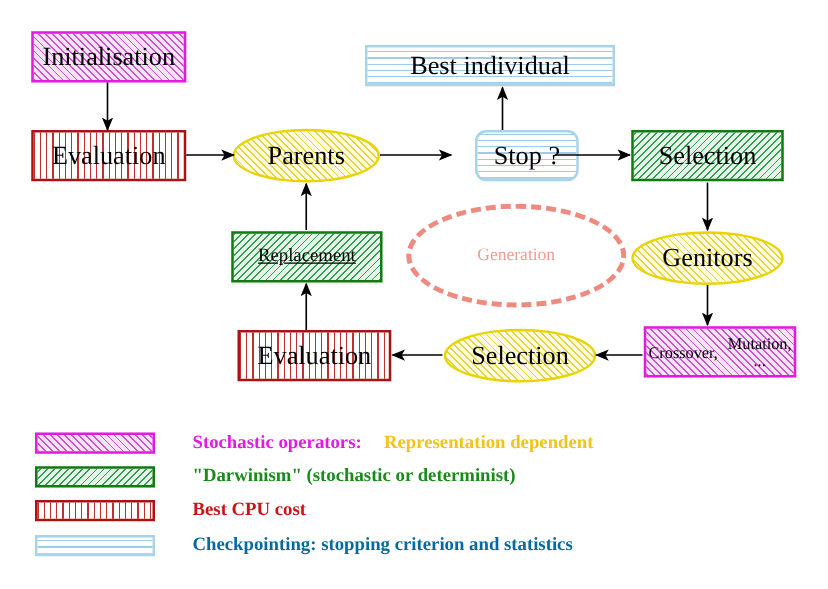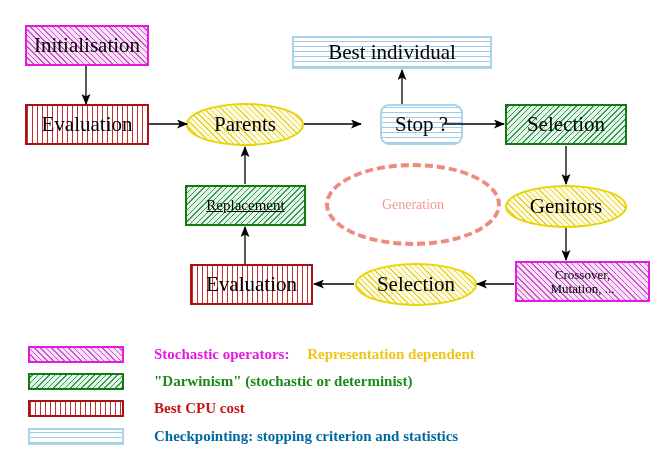--- a/index.html
+++ b/index.html
@@ -117,21 +117,21 @@
   </div>
 
   <div class="node hatch-green" style="left:505px;top:104px;width:122px;height:41px;font-size:21px;">
     <span class="lbl">Selection</span>
   </div>
 
   <div class="node hatch-yellow ellipse" style="left:505px;top:185px;width:122px;height:43px;font-size:21px;">
     <span class="lbl">Genitors</span>
   </div>
 
-  <div class="node hatch-magenta" style="left:515px;top:261px;width:135px;height:41px;font-size:13px;flex-direction:column;">
+  <div class="node hatch-magenta" style="left:515px;top:261px;width:122px;height:41px;font-size:13px;flex-direction:row;">
     <span class="lbl">Crossover,</span>
     <span class="lbl">Mutation, ...</span>
   </div>
 
   <div class="node hatch-yellow ellipse" style="left:355px;top:263px;width:122px;height:43px;font-size:21px;">
     <span class="lbl">Selection</span>
   </div>
 
   <div class="node hatch-red" style="left:190px;top:264px;width:123px;height:41px;font-size:21px;">
     <span class="lbl">Evaluation</span>

